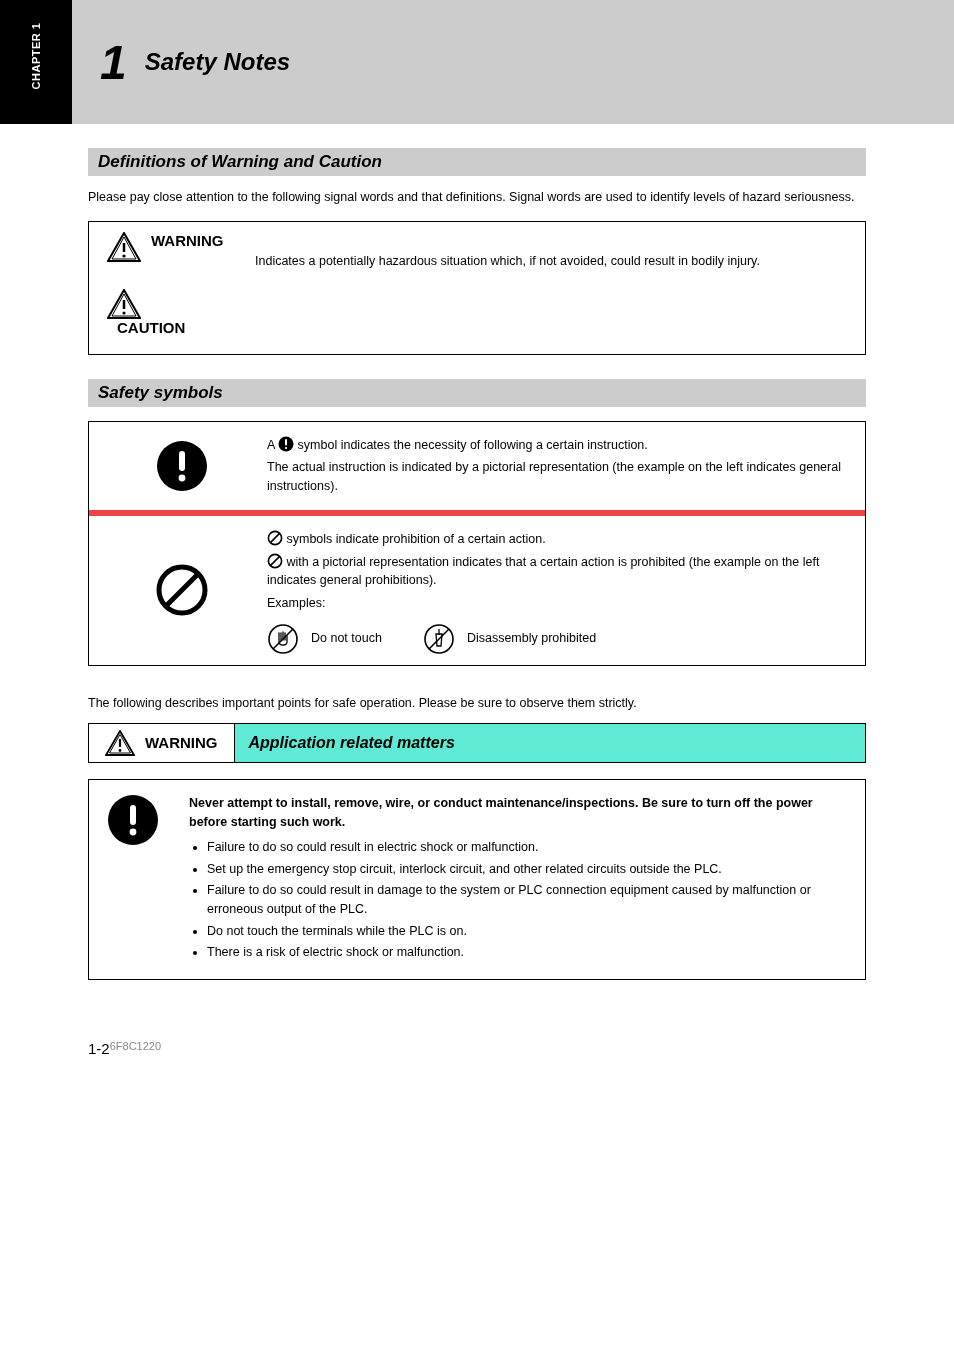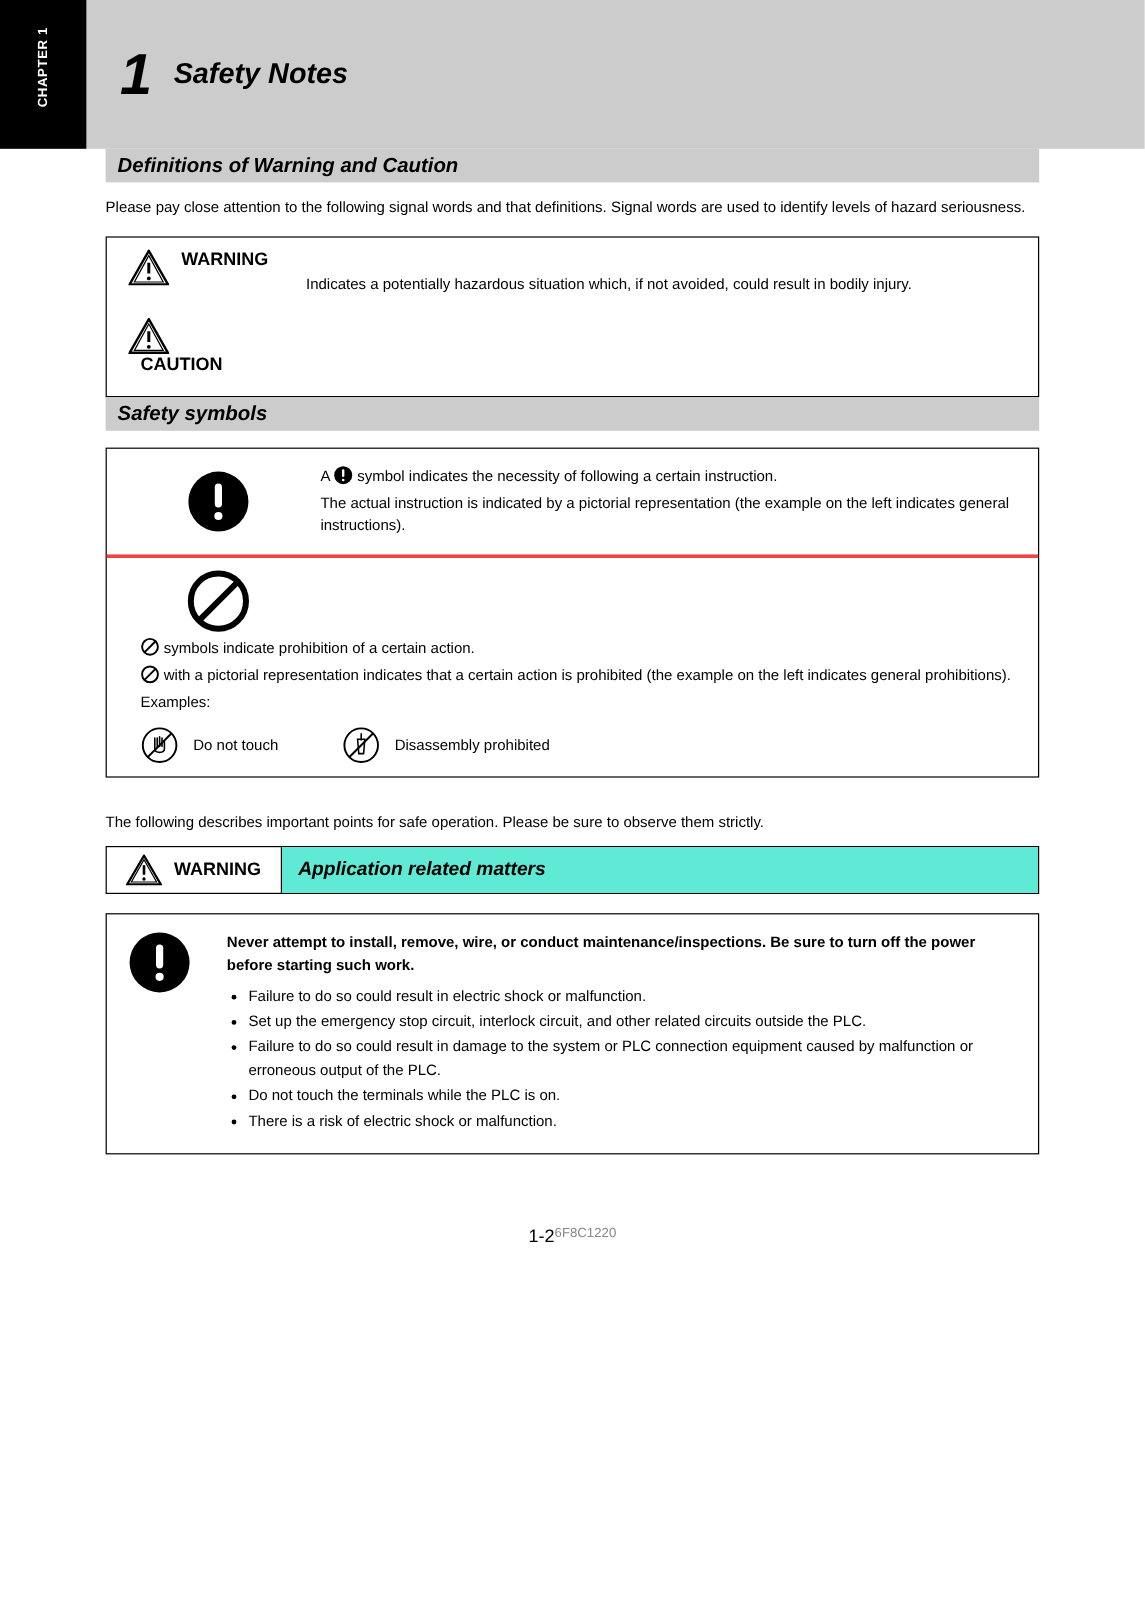--- a/index.html
+++ b/index.html
@@ -58,20 +58,21 @@
   .content {
     padding: 0 88px 0 88px;
   }
 
   .section-bar {
     background: #ccc;
     font-size: 17px;
     font-weight: bold;
     font-style: italic;
     padding: 4px 10px;
+    margin-top: 24px;
   }
 
   .para {
     font-size: 12.5px;
     line-height: 1.5;
     margin: 12px 0;
   }
 
   
   .signal-box, .box {
@@ -84,22 +85,21 @@
     padding: 10px 18px 18px 18px;
   }
   .signal-row + .signal-row { padding-top: 0; flex-direction: column; }
 
   .definitions-box .sym-row {
     display: flex;
     padding: 10px 18px;
     justify-content: flex-end;
   }
   .definitions-box .sym-row + .sym-row {
-    border-top: 3px solid #ef4444;
-    flex-direction: column;
+    border-top: 6px solid #ef4444;
   }
 
   .big-label {
     font-weight: bold;
     font-size: 15px;
     margin-left: 10px;
     margin-right: 14px;
     white-space: nowrap;
     min-width: 90px;
   }
@@ -113,21 +113,21 @@
     justify-content: center;
   }
 
   .sym-text {
     flex: 1;
     font-size: 12.5px;
     line-height: 1.5;
     padding-left: 10px;
   }
   .sym-text p { margin: 4px 0; }
-  .inline-examples { display: flex; gap: 53px; margin-top: 10px; }
+  .inline-examples { display: flex; gap: 41px; margin-top: 10px; }
   .example-item { display: flex; align-items: center; gap: 12px; font-size: 12.5px; }
 
   .note {
     font-size: 12.5px;
     margin: 28px 0 10px 0;
     line-height: 1.5;
   }
 
   
   .warn-box {
@@ -161,21 +161,21 @@
     margin-top: 16px;
   }
   .instr-icon { width: 60px; }
   .instr-text { flex: 1; font-size: 12.5px; line-height: 1.55; padding-left: 22px; }
   .instr-text .lead { font-weight: bold; }
   .instr-text ul { margin: 6px 0 0 0; padding-left: 18px; }
   .instr-text li { margin: 2px 0; }
 
   .footer {
     display: flex;
-    justify-content: center;
+    justify-content: flex-start;
     font-size: 11px;
     color: #888;
     padding: 60px 88px 0 88px;
   }
   .footer .pnum { color: #000; font-size: 15px; font-weight: normal; }
 
   
   svg { display: block; }
 </style>
 </head>

